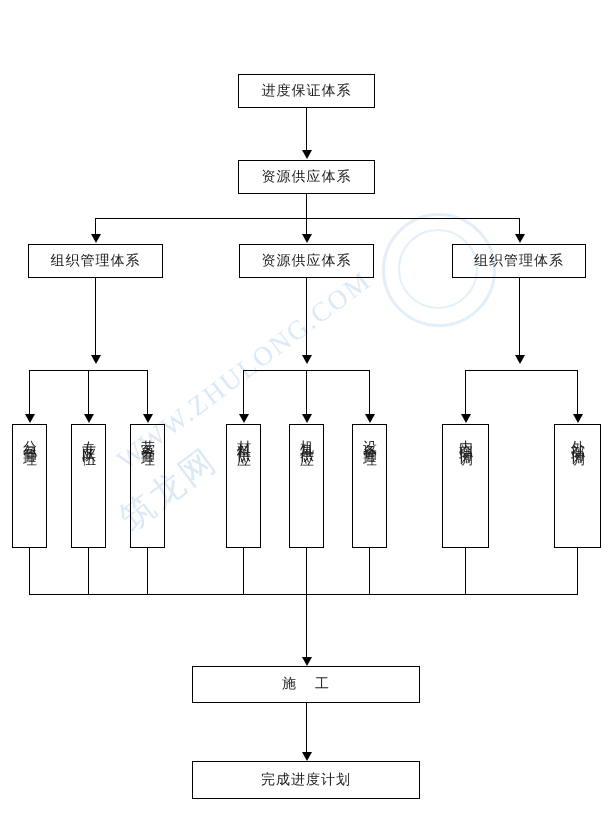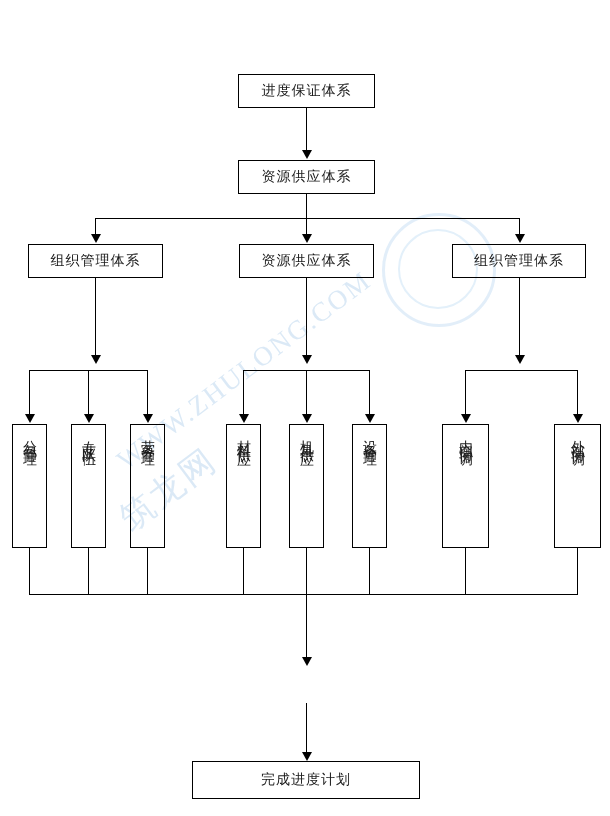--- a/index.html
+++ b/index.html
@@ -253,20 +253,23 @@
   <div class="vline" style="left:306px; top:548px; height:46px;"></div>
   <div class="vline" style="left:369px; top:548px; height:46px;"></div>
   <div class="vline" style="left:465px; top:548px; height:46px;"></div>
   <div class="vline" style="left:577px; top:548px; height:46px;"></div>
 
   <div class="hline" style="left:29px; top:594px; width:549px;"></div>
 
   <div class="vline" style="left:306px; top:548px; height:111px;"></div>
   <div class="arrow" style="left:302px; top:657px;"></div>
 
+  <div class="node" style="left:192px; top:666px; width:228px; height:37px;">
+    <span class="label">施    工</span>
+  </div>
 
   <div class="vline" style="left:306px; top:703px; height:50px;"></div>
   <div class="arrow" style="left:302px; top:752px;"></div>
 
   <div class="node" style="left:192px; top:761px; width:228px; height:38px;">
     <span class="label">完成进度计划</span>
   </div>
 
 </div>
 

